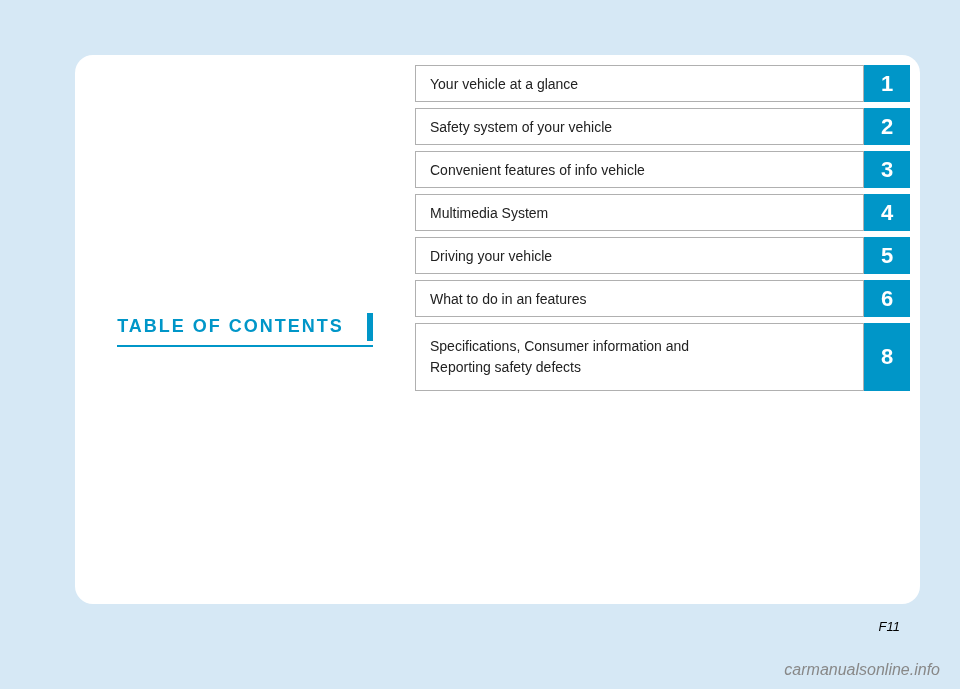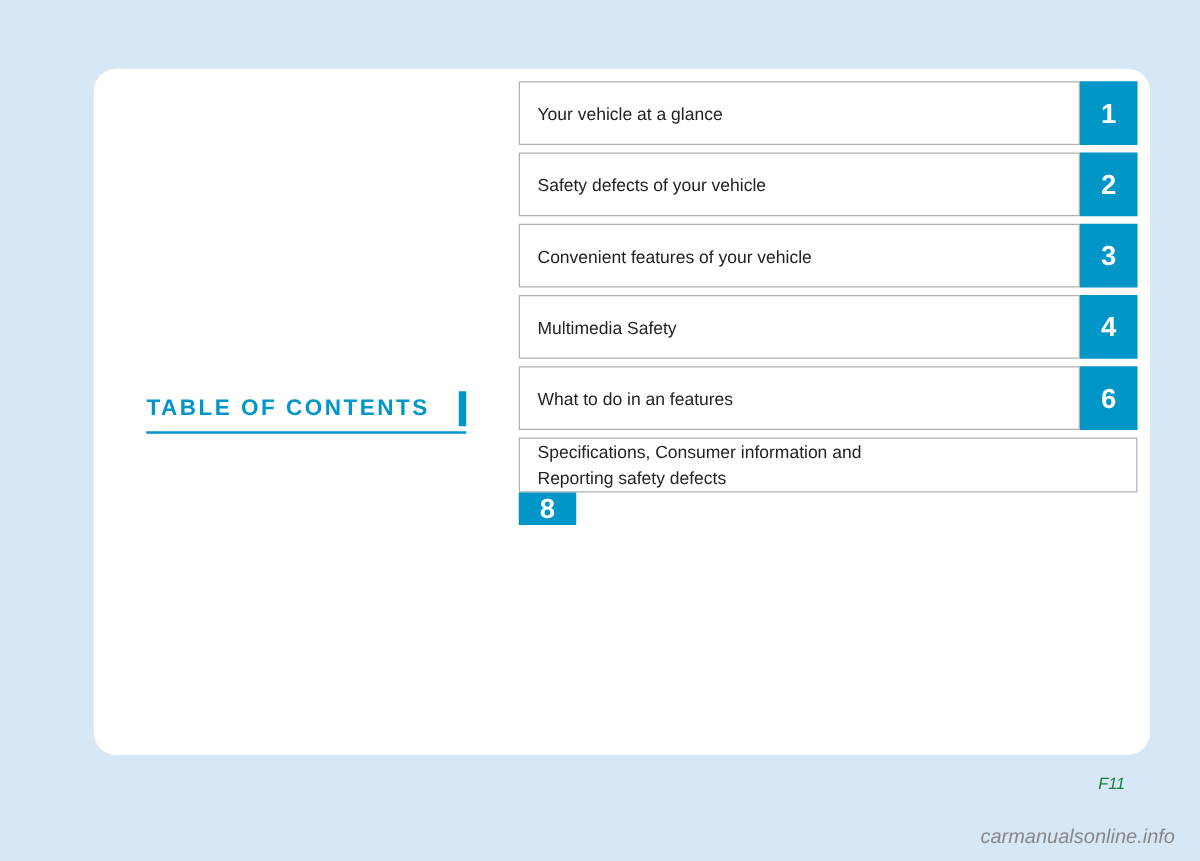--- a/index.html
+++ b/index.html
@@ -76,26 +76,25 @@
       right: 50px;
       bottom: 90px;
       display: flex;
       flex-direction: column;
       gap: 6px;
     }
 
     .toc-row {
       display: flex;
       align-items: stretch;
-      height: 51px;
+      height: 37px;
     }
 
     .toc-row.tall {
       height: 68px;
-      flex-direction: column;
     }
 
     .toc-text-box {
       flex: 1;
       border: 1.5px solid #b0b0b0;
       padding: 0 14px;
       display: flex;
       align-items: center;
       font-size: 14px;
       color: #222;
@@ -113,21 +112,21 @@
       align-items: center;
       justify-content: center;
       flex-shrink: 0;
     }
 
     .page-footer {
       position: absolute;
       bottom: 55px;
       right: 60px;
       font-size: 13px;
-      color: #15803d;
+      color: #000000;
       font-style: italic;
     }
 
     .watermark {
       position: absolute;
       bottom: 10px;
       right: 20px;
       font-size: 16px;
       color: #888;
       font-style: italic;
@@ -156,34 +155,38 @@
   </div>
 
   <div class="right-panel">
 
     <div class="toc-row">
       <div class="toc-text-box">Your vehicle at a glance</div>
       <div class="toc-num-box">1</div>
     </div>
 
     <div class="toc-row">
-      <div class="toc-text-box">Safety defects of your vehicle</div>
+      <div class="toc-text-box">Safety system of your vehicle</div>
       <div class="toc-num-box">2</div>
     </div>
 
     <div class="toc-row">
-      <div class="toc-text-box">Convenient features of your vehicle</div>
+      <div class="toc-text-box">Convenient features of info vehicle</div>
       <div class="toc-num-box">3</div>
     </div>
 
     <div class="toc-row">
-      <div class="toc-text-box">Multimedia Safety</div>
+      <div class="toc-text-box">Multimedia System</div>
       <div class="toc-num-box">4</div>
     </div>
 
+    <div class="toc-row">
+      <div class="toc-text-box">Driving your vehicle</div>
+      <div class="toc-num-box">5</div>
+    </div>
 
     <div class="toc-row">
       <div class="toc-text-box">What to do in an features</div>
       <div class="toc-num-box">6</div>
     </div>
 
 
     <div class="toc-row tall">
       <div class="toc-text-box" style="line-height: 1.5;">
         Specifications, Consumer information and<br>Reporting safety defects

